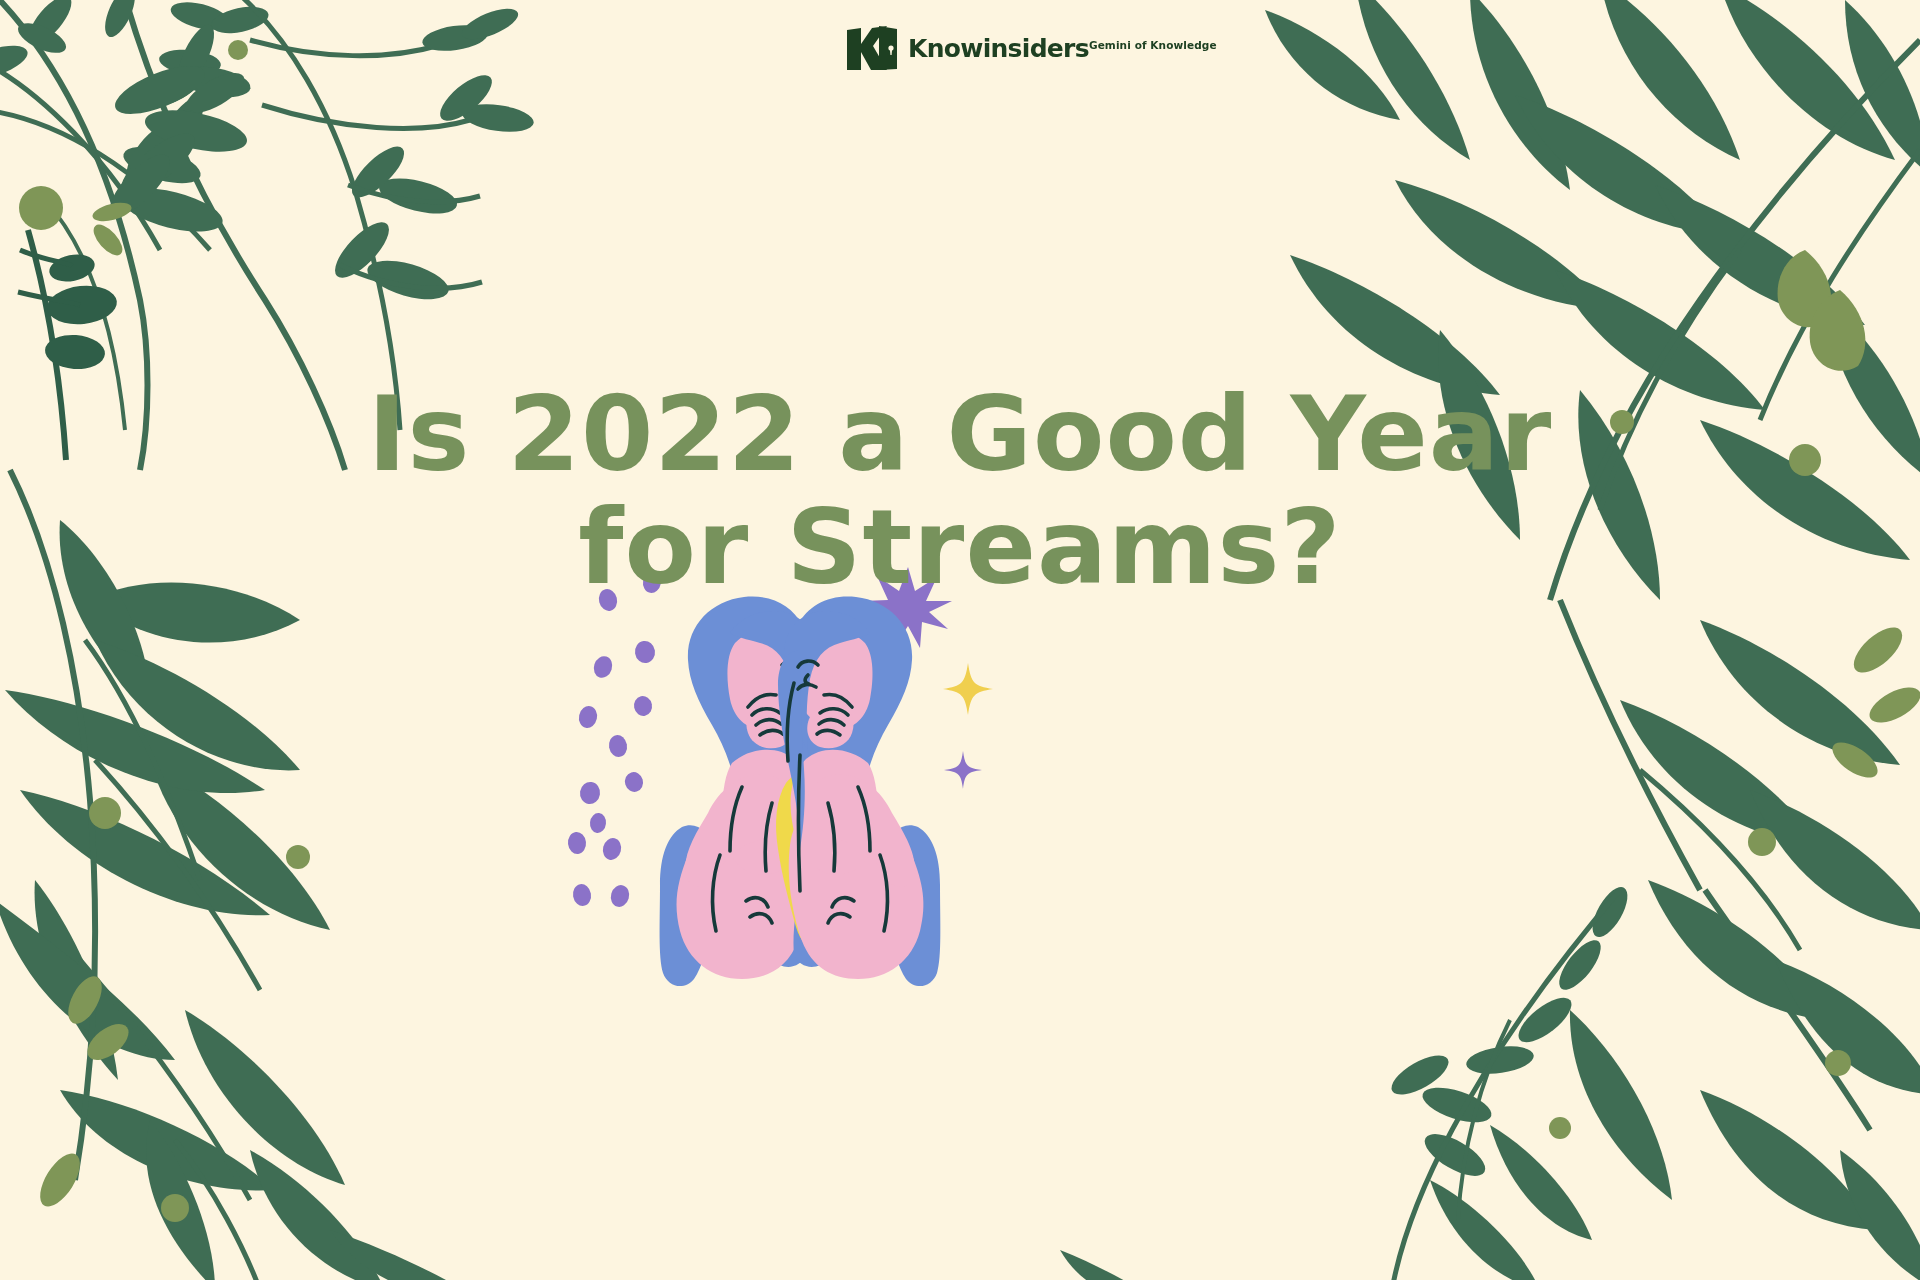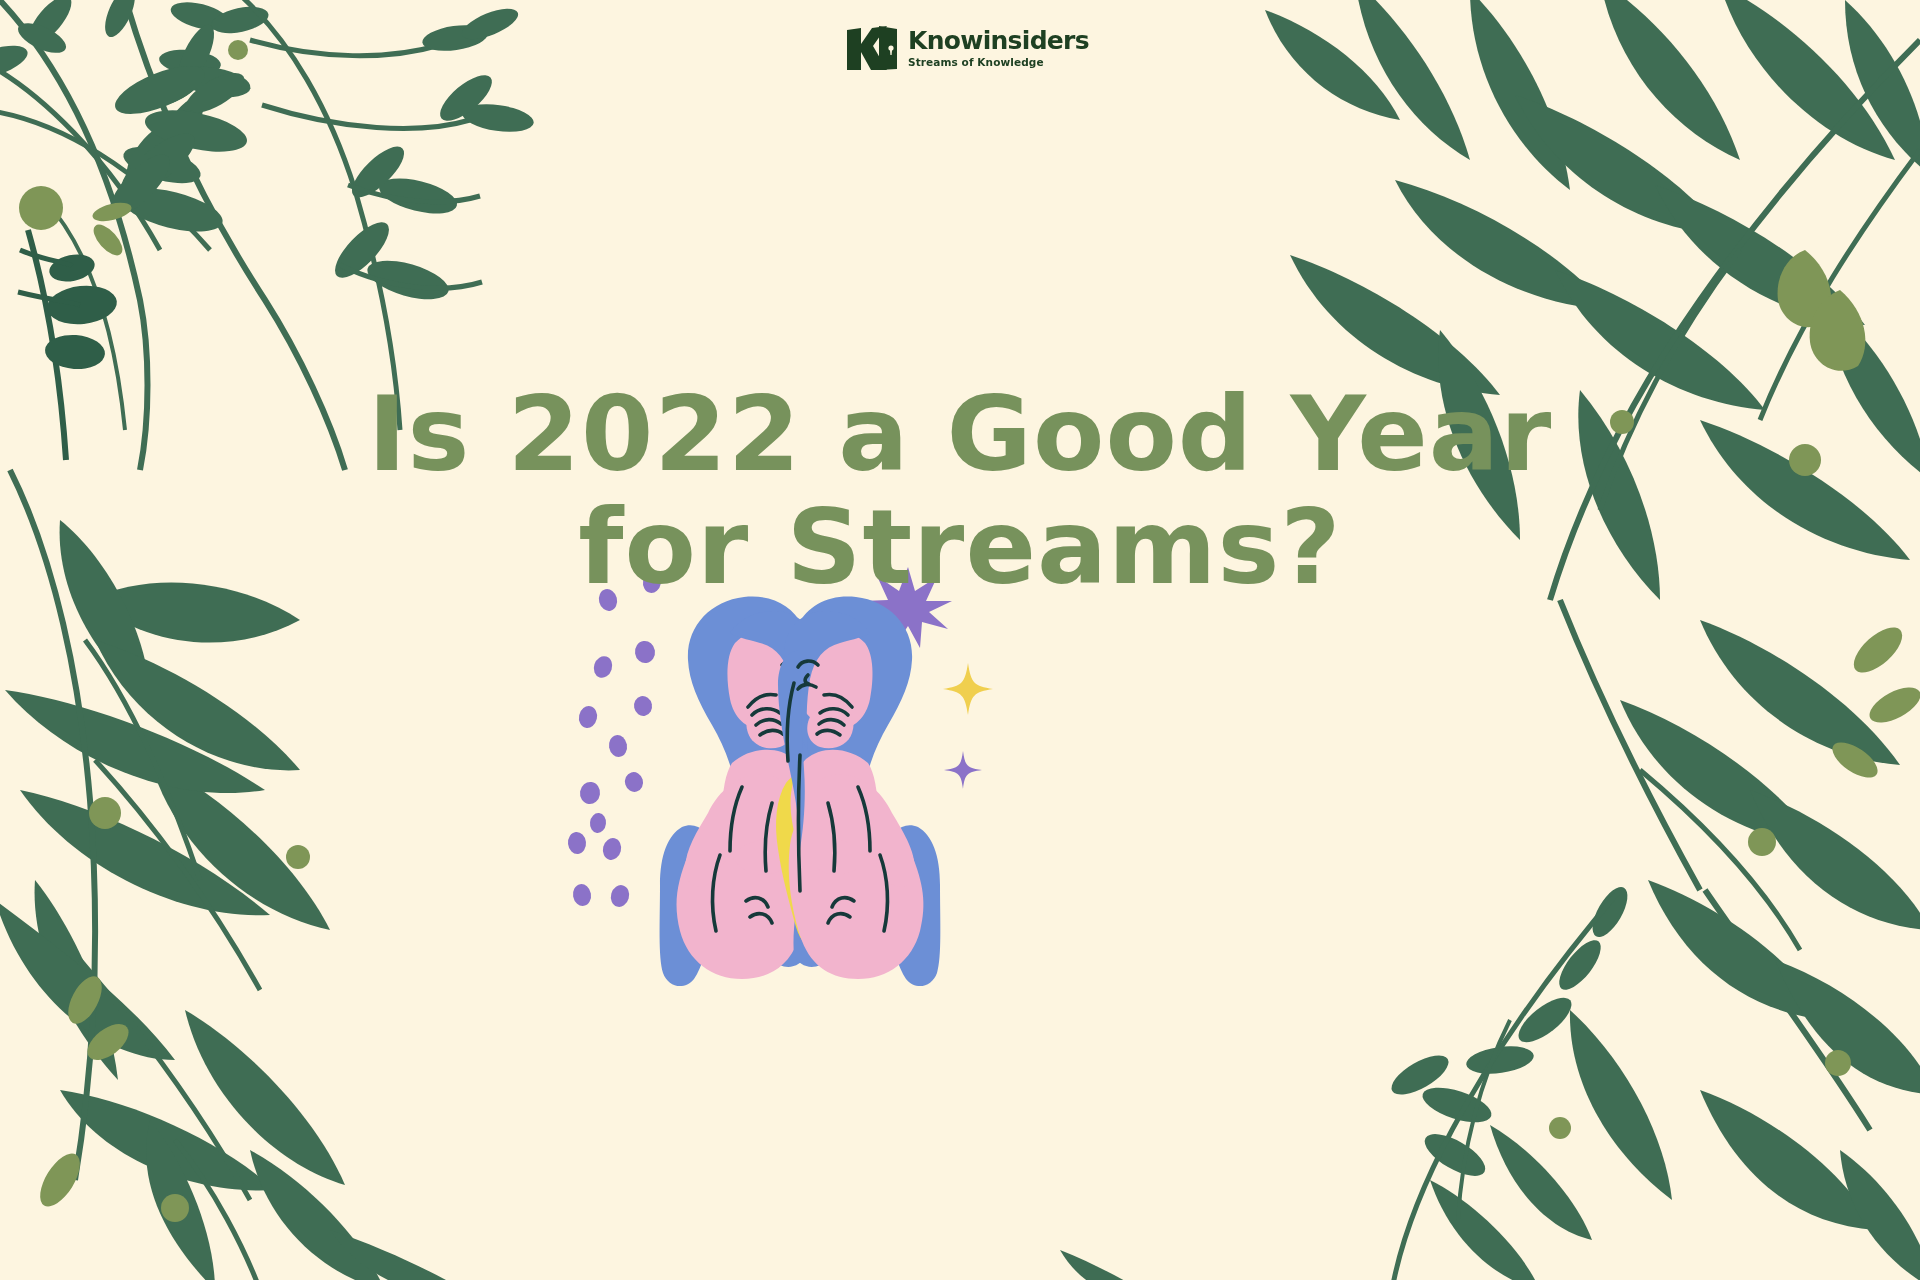--- a/index.html
+++ b/index.html
@@ -31,21 +31,21 @@
     left: 845px;
     top: 24px;
     display: flex;
     align-items: center;
     gap: 9px;
     z-index: 40;
   }
   #brand-mark { display:block; }
   #brand-text {
     display: flex;
-    flex-direction: column;
+    flex-direction: row;
     justify-content: center;
     line-height: 1;
   }
   #brand-name {
     font-family: "DejaVu Sans", sans-serif;
     font-size: 25px;
     font-weight: bold;
     color: #1e4022;
     letter-spacing: -0.7px;
   }
@@ -285,21 +285,21 @@
 
       <path d="M2,6 L16,4 L16,20 L27,4 L42,2 L28,22 L42,46 L26,46 L16,28 L16,46 L2,46 Z" fill="#1e4022"></path>
 
       <path d="M34,2 L52,5 L52,45 L34,46 Z" fill="#1e4022"></path>
 
       <circle cx="46" cy="24" r="2.6" fill="#fdf5e0"></circle>
       <path d="M44.9,25 L47.1,25 L46.6,31 L45.4,31 Z" fill="#fdf5e0"></path>
     </svg>
     <div id="brand-text">
       <div id="brand-name">Knowinsiders</div>
-      <div id="brand-tagline">Streams of Knowledge</div>
+      <div id="brand-tagline">Gemini of Knowledge</div>
     </div>
   </div>
 
   <div id="headline">
     <span class="headline-line">Is 2022 a Good Year</span>
     <span class="headline-line">for Streams?</span>
   </div>
 
   <div id="illustration">
     <svg width="480" height="440" viewBox="0 0 480 440" xmlns="http://www.w3.org/2000/svg">

